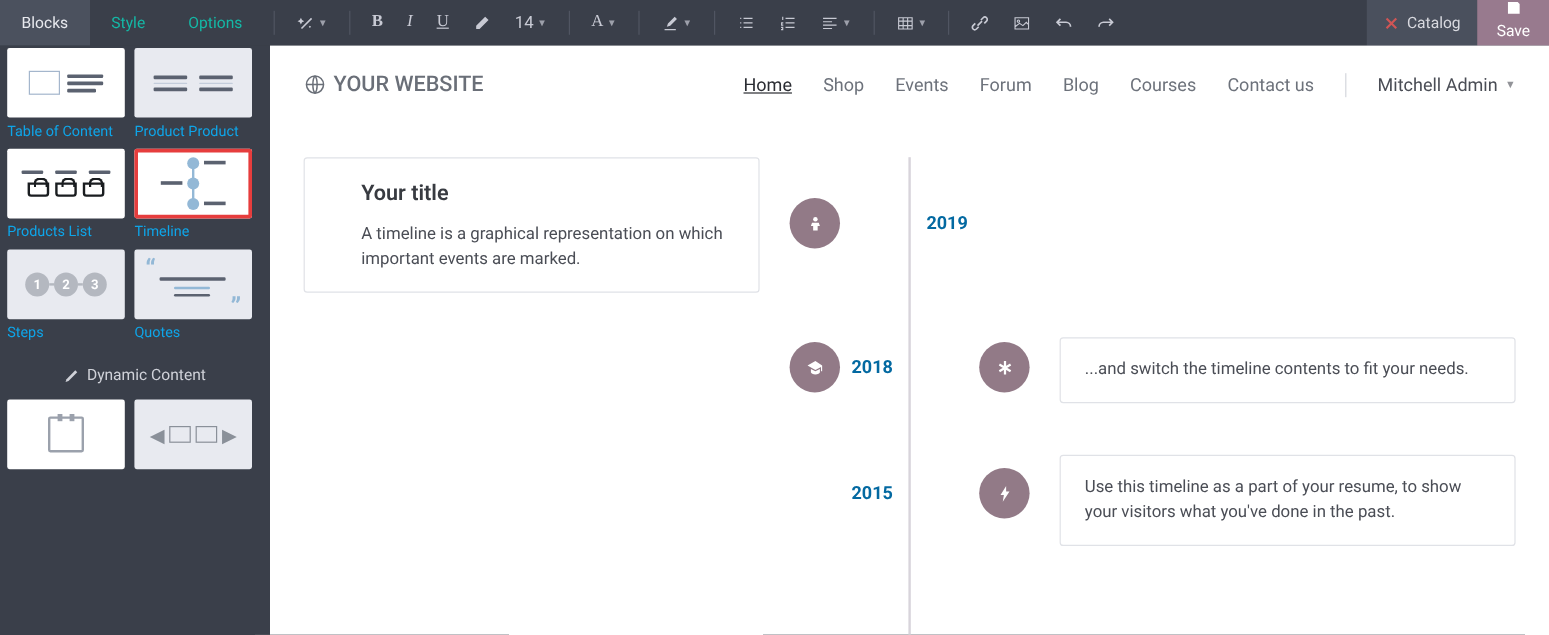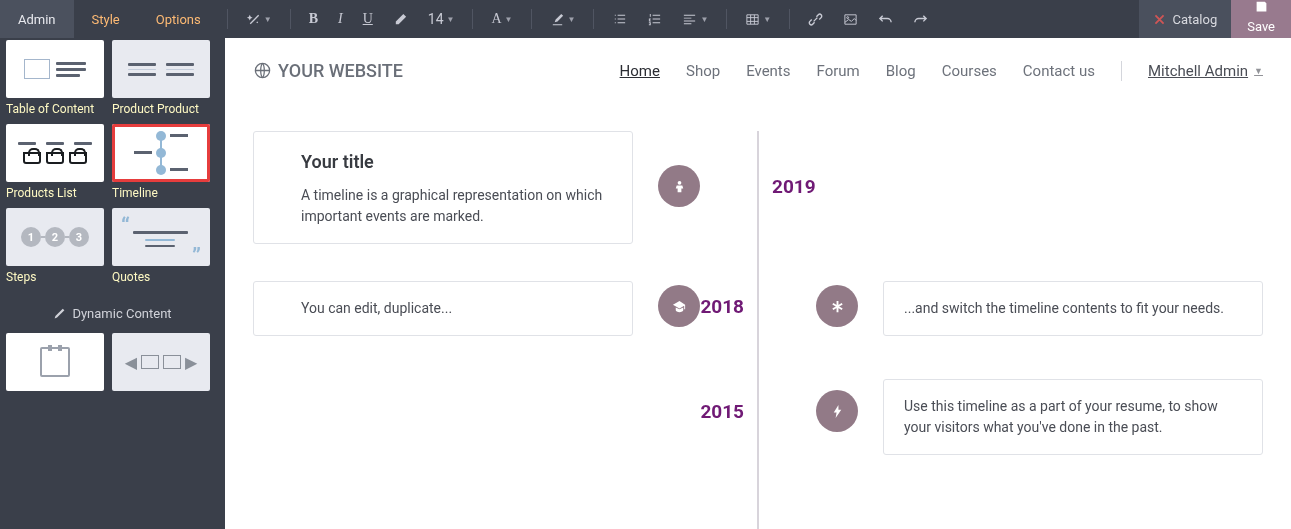--- a/index.html
+++ b/index.html
@@ -1,38 +1,38 @@
 <!DOCTYPE html>
 <html><head>
 <meta charset="utf-8">
 <style>
 * { box-sizing: border-box; margin: 0; padding: 0; }
 body { font-family: -apple-system, BlinkMacSystemFont, "Segoe UI", Roboto, Helvetica, Arial, sans-serif; background: #3a3f4a; width: 1291px; height: 529px; overflow: hidden; }
 
 
 .top-toolbar { background: #3a3f4a; height: 38px; display: flex; align-items: center; color: #d0d2d9; font-size: 13px; }
 .tab-group { display: flex; height: 100%; }
-.tab { padding: 0 18px; display: flex; align-items: center; cursor: pointer; color: #fdba74; }
+.tab { padding: 0 18px; display: flex; align-items: center; cursor: pointer; color: #14b8a6; }
 .tab.active { background: #4b515e; color: #e8e9ee; }
 .tb-divider { width: 1px; height: 20px; background: #505562; margin: 0 8px; }
 .tb-btn { display: flex; align-items: center; padding: 0 10px; height: 100%; cursor: pointer; color: #c8cad4; font-size: 14px; }
 .tb-btn svg { width: 15px; height: 15px; }
 .tb-btn .caret { font-size: 8px; margin-left: 3px; opacity: 0.7; }
 .tb-spacer { flex: 1; }
 .discard-btn { background: #4a505d; color: #d8d9df; padding: 0 14px; height: 100%; display: flex; align-items: center; gap: 6px; cursor: pointer; }
 .save-btn { background: #987a8e; color: #fff; padding: 0 16px; height: 100%; display: flex; align-items: center; gap: 6px; cursor: pointer; flex-direction: column; }
 .discard-btn svg, .save-btn svg { width: 13px; height: 13px; }
 
 
 .main { display: flex; height: calc(100% - 38px); }
 .sidebar { width: 225px; background: #3a3f4a; padding: 0 4px 8px 4px; overflow-y: auto; }
 .blocks-grid { display: flex; flex-wrap: wrap; gap: 8px; padding: 2px; }
 .block-item { width: 98px; }
 .block-thumb { width: 98px; height: 58px; background: #e8eaf0; border-radius: 2px; display: flex; align-items: center; justify-content: center; flex-direction: column; gap: 3px; padding: 6px; }
-.block-label { color: #fef9c3; font-size: 12px; margin-top: 4px; white-space: nowrap; overflow: hidden; text-overflow: ellipsis; }
+.block-label { color: #0ea5e9; font-size: 12px; margin-top: 4px; white-space: nowrap; overflow: hidden; text-overflow: ellipsis; }
 .block-item.selected .block-thumb { outline: 3px solid #e63d3d; outline-offset: -3px; }
 .sidebar-section { margin-top: 20px; color: #d0d2d9; font-size: 13px; display: flex; align-items: center; justify-content: center; gap: 6px; }
 
 
 .mini-line { height: 3px; background: #5b6270; border-radius: 1px; }
 .mini-line.blue { background: #93b8d6; }
 .mini-basket { display: flex; gap: 5px; }
 .mini-basket span { width: 18px; height: 12px; border: 2px solid #1a1d20; border-radius: 0 0 3px 3px; position: relative; }
 .mini-basket span::before { content: ""; position: absolute; top: -6px; left: 3px; width: 8px; height: 6px; border: 2px solid #1a1d20; border-bottom: none; border-radius: 5px 5px 0 0; }
 .mini-tabs { display: flex; gap: 2px; margin-bottom: 4px; }
@@ -51,43 +51,43 @@
 
 .preview { flex: 1; background: #fff; margin: 0; overflow: hidden; position: relative; }
 .preview-inner { padding: 22px 28px 0 28px; }
 .site-header { display: flex; align-items: center; gap: 20px; padding-bottom: 10px; }
 .site-logo { display: flex; align-items: center; gap: 6px; color: #6a6f78; font-weight: 500; font-size: 18px; }
 .site-logo svg { width: 19px; height: 19px; }
 .site-nav { margin-left: auto; display: flex; align-items: center; gap: 26px; font-size: 15px; color: #6d727b; }
 .site-nav a { text-decoration: none; color: #6d727b; cursor: pointer; }
 .site-nav a.active { color: #2b2d33; text-decoration: underline; }
 .nav-divider { width: 1px; height: 20px; background: #d4d6dc; }
-.user-dropdown { display: flex; align-items: center; gap: 6px; color: #4a4d55; cursor: pointer; text-decoration: underline; }
+.user-dropdown { display: flex; align-items: center; gap: 6px; color: #4a4d55; cursor: pointer; }
 
 .timeline-wrap { position: relative; margin-top: 40px; width: 100%; }
 .timeline-line { position: absolute; left: 50%; top: 0; width: 2px; height: 400px; background: #d8d4db; transform: translateX(-1px); }
 .timeline-row { position: relative; height: 120px; }
 .timeline-card { position: absolute; width: 380px; border: 1px solid #e0e2e7; border-radius: 3px; padding: 16px 20px; font-size: 14px; color: #4a4d55; line-height: 1.5; }
 .timeline-card h3 { font-size: 18px; font-weight: 600; color: #383b41; margin-bottom: 10px; }
 .timeline-card.left { left: 0; padding-left: 47px; }
 .timeline-card.right { right: 0; }
 .timeline-icon { position: absolute; top: 50%; transform: translateY(-50%); width: 42px; height: 42px; border-radius: 50%; background: #927a87; display: flex; align-items: center; justify-content: center; color: #fff; }
 .timeline-icon.left { left: calc(50% - 100px); }
 .timeline-icon.right { right: calc(50% - 100px); }
 .timeline-icon svg { width: 15px; height: 15px; fill: currentColor; }
-.timeline-year { position: absolute; top: 50%; transform: translateY(-50%); font-size: 19px; font-weight: 700; color: #701a75; }
+.timeline-year { position: absolute; top: 50%; transform: translateY(-50%); font-size: 15px; font-weight: 700; color: #0369a1; }
 .timeline-year.right { left: calc(50% + 14px); }
 .timeline-year.left { right: calc(50% + 14px); margin-left: 32px; }
 </style>
 </head>
 <body>
 
 <div class="top-toolbar">
   <div class="tab-group">
-    <div class="tab active">Admin</div>
+    <div class="tab active">Blocks</div>
     <div class="tab">Style</div>
     <div class="tab">Options</div>
   </div>
   <div class="tb-divider"></div>
   <div class="tb-btn">
     <svg viewBox="0 0 16 16">
         <path fill="currentColor" d="M13 3l-9 9 1 1 9-9zM3 5l1-2 1 2 2 1-2 1-1 2-1-2-2-1zM11 11l1-1 1 1-1 1z"></path>
       </svg>
       <span class="caret">▼</span>
   </div>
@@ -326,23 +326,20 @@
           <div class="timeline-icon left" style="top:55px;">
             <svg viewBox="0 0 16 16">
                 <circle cx="8" cy="4" r="2" fill="currentColor"></circle>
                 <path fill="currentColor" d="M5 7h6l1 3-2 0v4H6v-4l-2 0z"></path>
               </svg>
           </div>
           <div class="timeline-year right" style="top:55px;">2019</div>
         </div>
 
         <div class="timeline-row" style="height:100px;">
-          <div class="timeline-card left" style="top:10px;">
-            <div>You can edit, duplicate...</div>
-          </div>
           <div class="timeline-icon left" style="top:35px;">
             <svg viewBox="0 0 16 16">
                 <path fill="currentColor" d="M8 2L1 6l7 4 5-2.8V11h1V6zM4 9v3c0 1 2 2 4 2s4-1 4-2V9l-4 2z"></path>
               </svg>
           </div>
           <div class="timeline-year left" style="top:35px;">2018</div>
           <div class="timeline-icon right" style="top:35px;">
             <svg viewBox="0 0 16 16">
                 <path fill="currentColor" d="M8 2v12M3 5l10 6M3 11l10-6" stroke="currentColor" stroke-width="2"></path>
               </svg>

